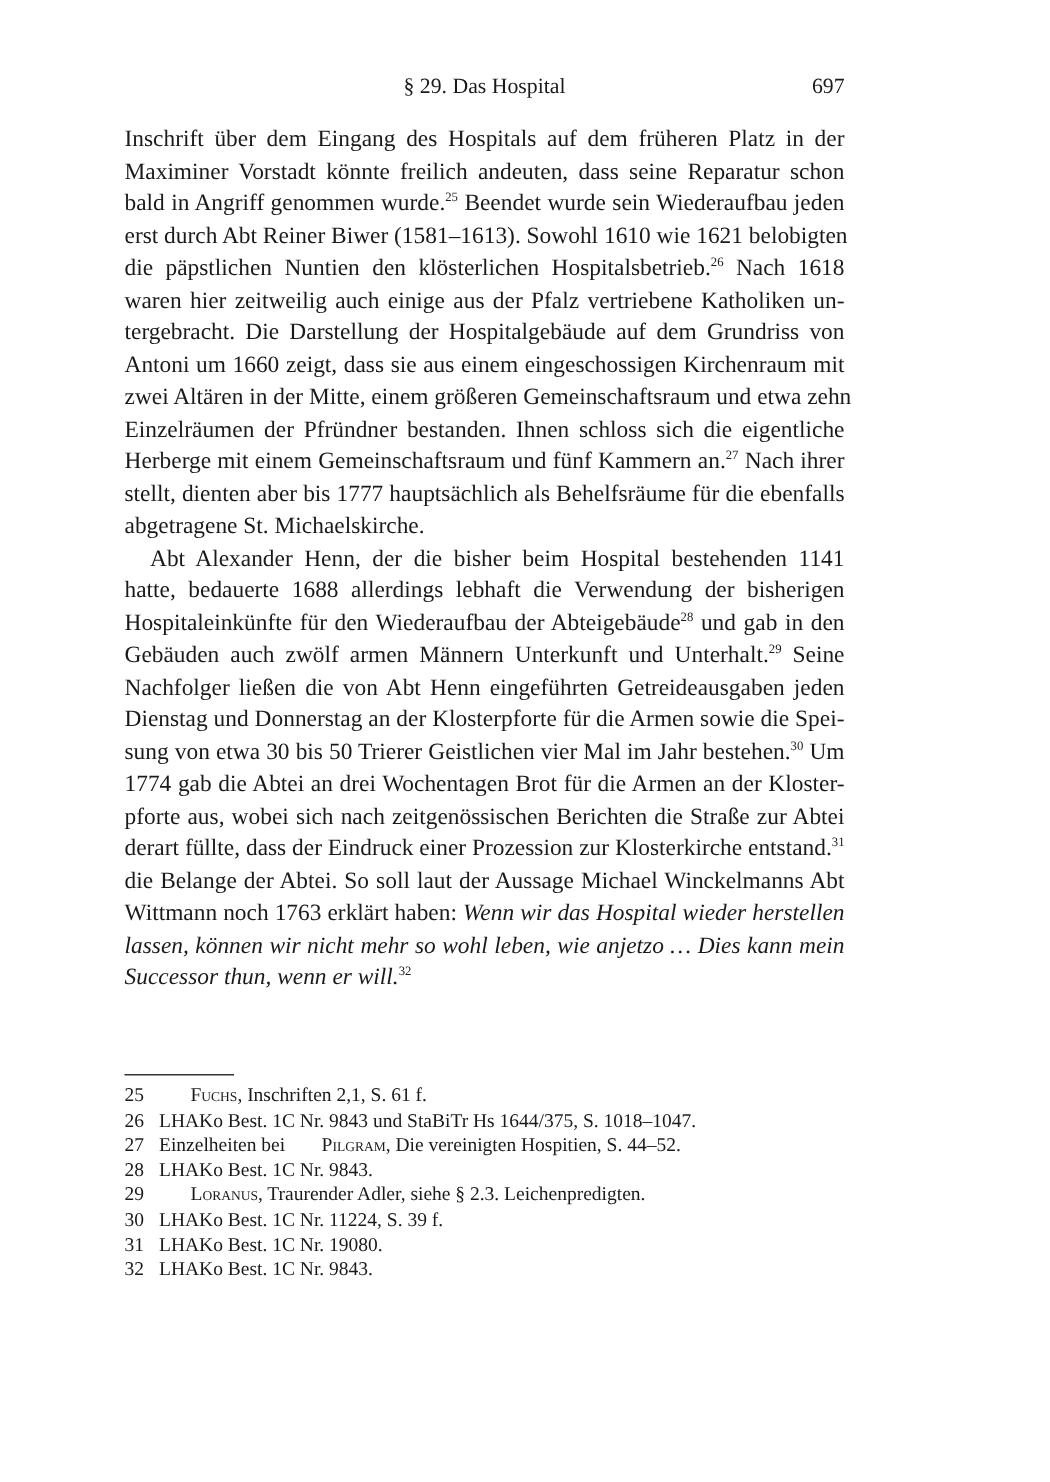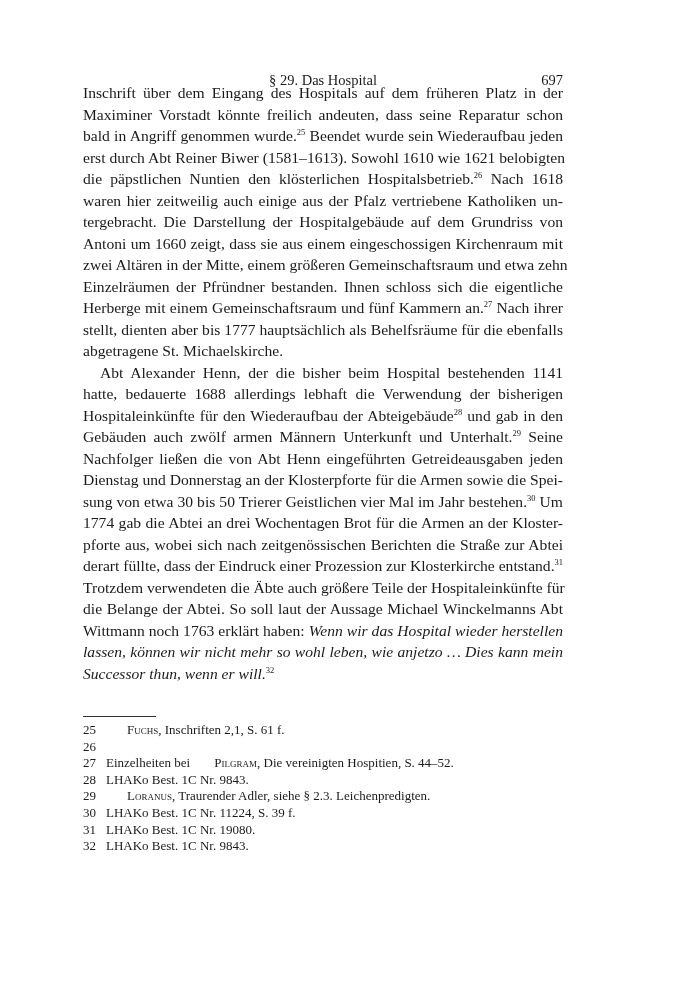--- a/index.html
+++ b/index.html
@@ -1,18 +1,18 @@
 <!DOCTYPE html>
 <html><head>
 <meta charset="utf-8">
 <style>
   html, body { margin: 0; padding: 0; background: #ffffff; }
   body { width: 700px; height: 988px; position: relative; overflow: hidden;
          font-family: "Liberation Serif", "DejaVu Serif", serif; color: #1a1a1a; }
-  .header { position: absolute; top: 72px; left: 83px; width: 480px; height: 20px; font-size: 14.5px; }
+  .header { position: absolute; top: 50px; left: 83px; width: 480px; height: 20px; font-size: 14.5px; }
   .running-title { position: absolute; left: 0; right: 0; text-align: center; top: 0; }
   .page-number { position: absolute; right: 0; top: 0; }
   .body-text { position: absolute; top: 82px; left: 83px; width: 480px; font-size: 15.6px; }
   .line { height: 21.5px; line-height: 21.5px; white-space: nowrap; text-align: justify; text-align-last: justify; overflow: visible; }
   .line.last { text-align-last: left; }
   .line.indent { text-indent: 17px; }
   sup { font-size: 8.5px; vertical-align: 0; position: relative; top: -6px; line-height: 0; }
   em { font-style: italic; }
   .rule { position: absolute; top: 716px; left: 83px; width: 73px; height: 0; border-top: 1px solid #333; }
   .footnotes { position: absolute; top: 722px; left: 83px; width: 480px; font-size: 13px; }
@@ -45,36 +45,36 @@
     <div class="line indent">Abt Alexander Henn, der die bisher beim Hospital bestehenden 1141</div>
     <div class="line">hatte, bedauerte 1688 allerdings lebhaft die Verwendung der bisherigen</div>
     <div class="line"><span>Hospitaleinkünfte für den Wiederaufbau der Abteigebäude</span><sup>28</sup><span> und gab in den</span></div>
     <div class="line"><span>Gebäuden auch zwölf armen Männern Unterkunft und Unterhalt.</span><sup>29</sup><span> Seine</span></div>
     <div class="line">Nachfolger ließen die von Abt Henn eingeführten Getreideausgaben jeden</div>
     <div class="line">Dienstag und Donnerstag an der Klosterpforte für die Armen sowie die Spei-</div>
     <div class="line"><span>sung von etwa 30 bis 50 Trierer Geistlichen vier Mal im Jahr bestehen.</span><sup>30</sup><span> Um</span></div>
     <div class="line">1774 gab die Abtei an drei Wochentagen Brot für die Armen an der Kloster-</div>
     <div class="line">pforte aus, wobei sich nach zeitgenössischen Berichten die Straße zur Abtei</div>
     <div class="line"><span>derart füllte, dass der Eindruck einer Prozession zur Klosterkirche entstand.</span><sup>31</sup></div>
-    <div class="line">Trotzdem verwendeten die Äbte auch größere Teile der Hospitaleinkünfte für</div>
     <div class="line">die Belange der Abtei. So soll laut der Aussage Michael Winckelmanns Abt</div>
     <div class="line"><span>Wittmann noch 1763 erklärt haben: </span><em>Wenn wir das Hospital wieder herstellen</em></div>
     <div class="line"><em>lassen, können wir nicht mehr so wohl leben, wie anjetzo … Dies kann mein</em></div>
     <div class="line last"><em>Successor thun, wenn er will.</em><sup>32</sup></div>
   </div>
 
 <div class="rule"></div>
 
 <div class="footnotes" id="footnotes">
     <div class="fn">
       <span class="fn-num">25</span>
       <span><span class="sc">Fuchs</span><span>, Inschriften 2,1, S. 61 f.</span></span>
     </div>
     <div class="fn">
       <span class="fn-num">26</span>
+      <span><span>LHAKo Best. 1C Nr. 9843 und StaBiTr Hs 1644/375, S. 1018–1047.</span></span>
     </div>
     <div class="fn">
       <span class="fn-num">27</span>
       <span><span>Einzelheiten bei </span><span class="sc">Pilgram</span><span>, Die vereinigten Hospitien, S. 44–52.</span></span>
     </div>
     <div class="fn">
       <span class="fn-num">28</span>
       <span><span>LHAKo Best. 1C Nr. 9843.</span></span>
     </div>
     <div class="fn">

